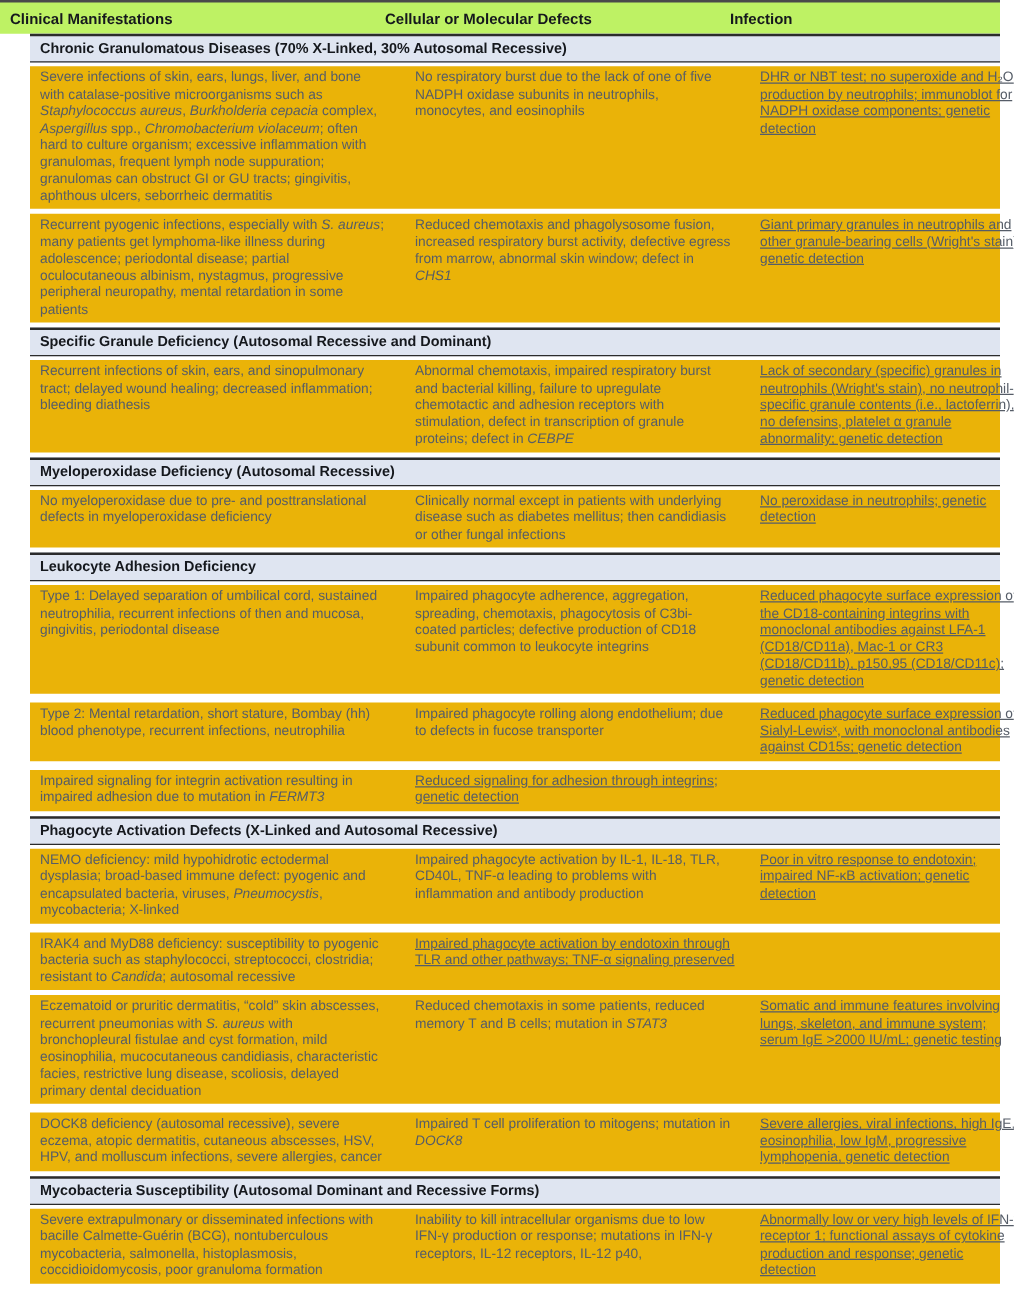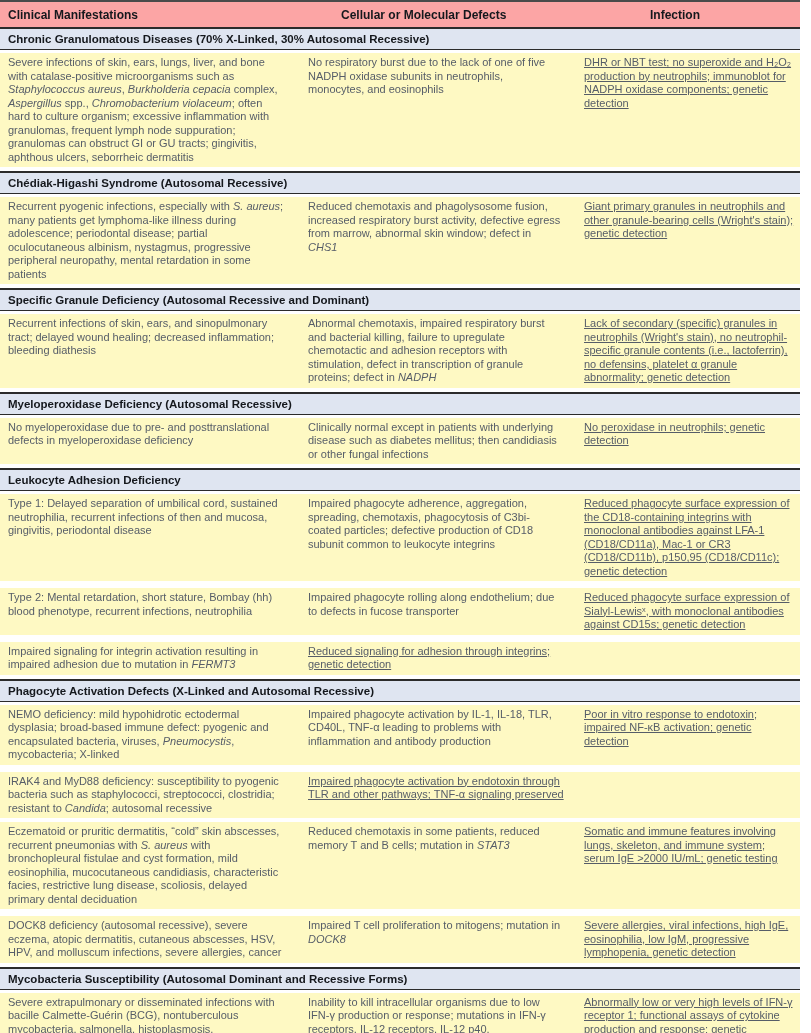--- a/index.html
+++ b/index.html
@@ -15,22 +15,21 @@
 
   .grid {
     display: grid;
     grid-template-columns: 300px 276px 224px;
   }
   .cell { padding: 3px 14px 3px 8px; font-size: 11px; line-height: 13.5px; }
   .cell:last-child { padding-right: 6px; text-decoration: underline; }
 
   .col-header-row {
     border-top: 2px solid #4a4a4a;
-    background: #fca5a5;
-    gap: 33px;
+    background: #bef264;
   }
   .col-header-cell {
     font-size: 12px;
     font-weight: bold;
     color: #15181d;
     padding: 6px 10px 5px 8px;
     line-height: 14px;
   }
 
   .section-title {
@@ -38,26 +37,26 @@
     border-bottom: 1.5px solid #2b2b2b;
     background: #dfe5f1;
     color: #15181d;
     font-size: 11.5px;
     font-weight: bold;
     padding: 4px 8px 3px 8px;
     line-height: 13px;
   }
 
   .row {
-    background: #fef9c3;
+    background: #eab308;
     margin-top: 3px;
     margin-bottom: 4px;
   }
   .row + .row { margin-top: 7px; }
-  .section { margin-bottom: 2px; }
+  .section { margin-bottom: 2px; padding-left: 24px; }
 
   .cell i { font-style: italic; }
 </style>
 </head>
 <body>
 
 <div class="page">
   <div class="tbl">
 
     <div class="grid col-header-row">
@@ -69,32 +68,31 @@
     <div id="table-body">
         <div class="section">
           <div class="section-title">Chronic Granulomatous Diseases (70% X-Linked, 30% Autosomal Recessive)</div>
           <div class="grid row">
             <div class="cell">Severe infections of skin, ears, lungs, liver, and bone with catalase-positive microorganisms such as <i>Staphylococcus aureus</i>, <i>Burkholderia cepacia</i> complex, <i>Aspergillus</i> spp., <i>Chromobacterium violaceum</i>; often hard to culture organism; excessive inflammation with granulomas, frequent lymph node suppuration; granulomas can obstruct GI or GU tracts; gingivitis, aphthous ulcers, seborrheic dermatitis</div>
             <div class="cell">No respiratory burst due to the lack of one of five NADPH oxidase subunits in neutrophils, monocytes, and eosinophils</div>
             <div class="cell">DHR or NBT test; no superoxide and H₂O₂ production by neutrophils; immunoblot for NADPH oxidase components; genetic detection</div>
           </div>
         </div>
         <div class="section">
-          <div class="section-title">Chédiak-Higashi Syndrome (Autosomal Recessive)</div>
           <div class="grid row">
             <div class="cell">Recurrent pyogenic infections, especially with <i>S. aureus</i>; many patients get lymphoma-like illness during adolescence; periodontal disease; partial oculocutaneous albinism, nystagmus, progressive peripheral neuropathy, mental retardation in some patients</div>
             <div class="cell">Reduced chemotaxis and phagolysosome fusion, increased respiratory burst activity, defective egress from marrow, abnormal skin window; defect in <i>CHS1</i></div>
             <div class="cell">Giant primary granules in neutrophils and other granule-bearing cells (Wright's stain); genetic detection</div>
           </div>
         </div>
         <div class="section">
           <div class="section-title">Specific Granule Deficiency (Autosomal Recessive and Dominant)</div>
           <div class="grid row">
             <div class="cell">Recurrent infections of skin, ears, and sinopulmonary tract; delayed wound healing; decreased inflammation; bleeding diathesis</div>
-            <div class="cell">Abnormal chemotaxis, impaired respiratory burst and bacterial killing, failure to upregulate chemotactic and adhesion receptors with stimulation, defect in transcription of granule proteins; defect in <i>NADPH</i></div>
+            <div class="cell">Abnormal chemotaxis, impaired respiratory burst and bacterial killing, failure to upregulate chemotactic and adhesion receptors with stimulation, defect in transcription of granule proteins; defect in <i>CEBPE</i></div>
             <div class="cell">Lack of secondary (specific) granules in neutrophils (Wright's stain), no neutrophil-specific granule contents (i.e., lactoferrin), no defensins, platelet α granule abnormality; genetic detection</div>
           </div>
         </div>
         <div class="section">
           <div class="section-title">Myeloperoxidase Deficiency (Autosomal Recessive)</div>
           <div class="grid row">
             <div class="cell">No myeloperoxidase due to pre- and posttranslational defects in myeloperoxidase deficiency</div>
             <div class="cell">Clinically normal except in patients with underlying disease such as diabetes mellitus; then candidiasis or other fungal infections</div>
             <div class="cell">No peroxidase in neutrophils; genetic detection</div>
           </div>

